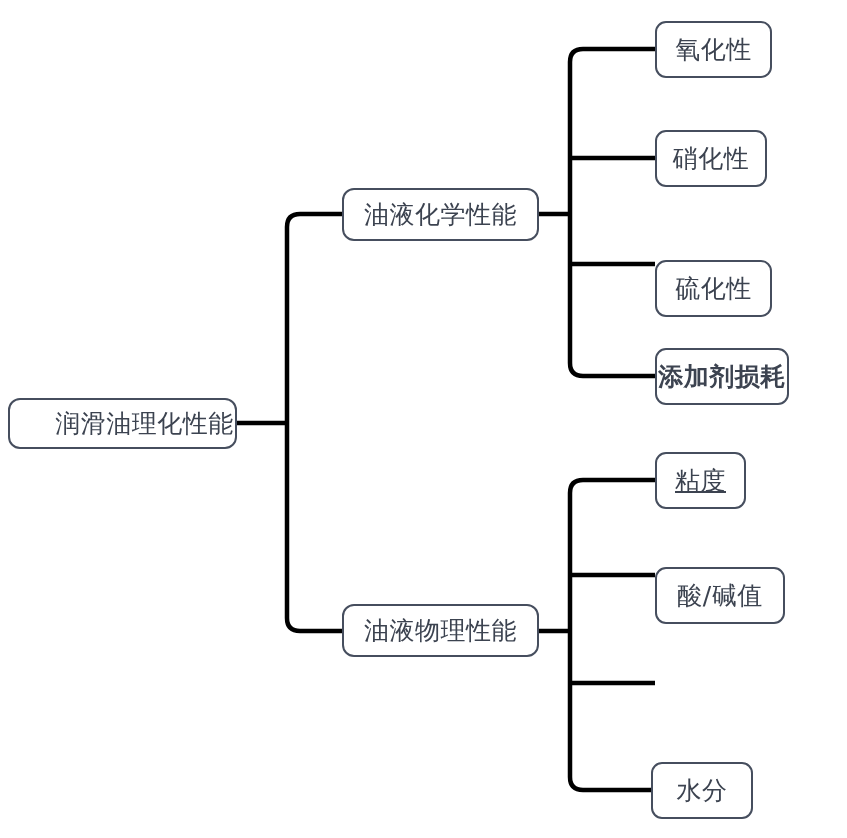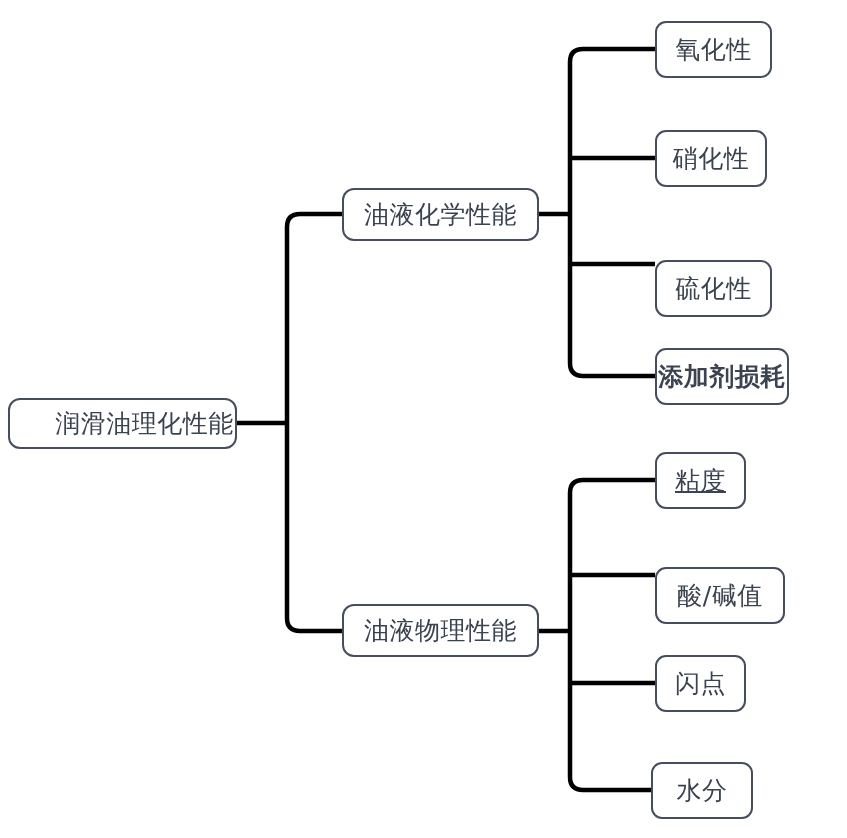--- a/index.html
+++ b/index.html
@@ -115,21 +115,18 @@
   </div>
 
   <div class="node node-leaf leaf-5">
     <span class="node-label">粘度</span>
   </div>
 
   <div class="node node-leaf leaf-6">
     <span class="node-label">酸/碱值</span>
   </div>
 
-  <div class="node node-leaf leaf-7">
-    <span class="node-label">闪点</span>
-  </div>
 
   <div class="node node-leaf leaf-8">
     <span class="node-label">水分</span>
   </div>
 
 </div>
 
 </body></html>

